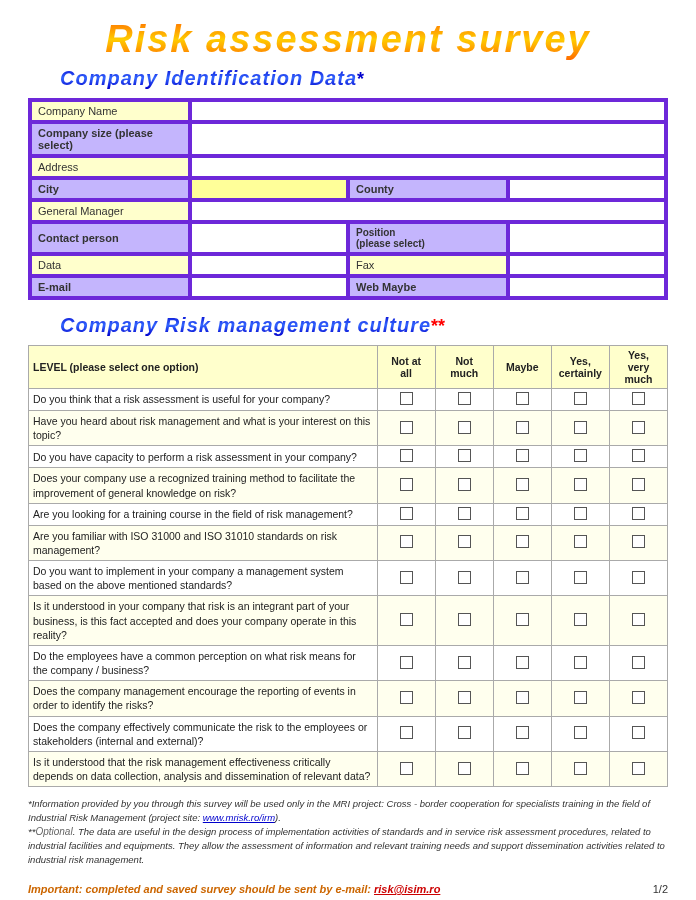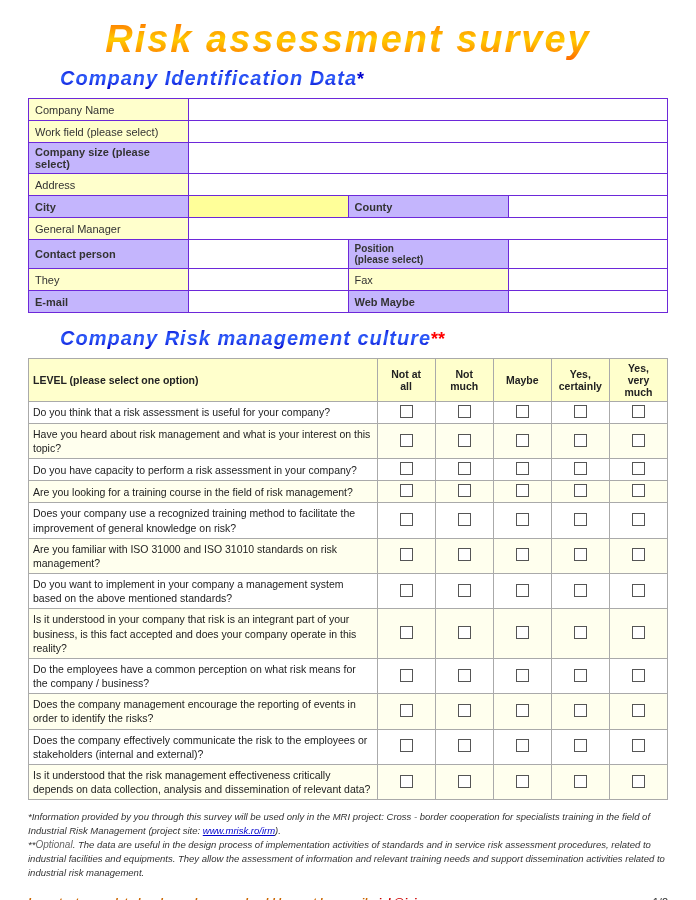--- a/index.html
+++ b/index.html
@@ -55,21 +55,21 @@
       -webkit-text-fill-color: #ff0000;
     }
     
     .company-table {
       width: 100%;
       border-collapse: collapse;
       margin-bottom: 14px;
       font-size: 11px;
     }
     .company-table td {
-      border: 1px solid #6d28d9;
+      border: 4px solid #6d28d9;
       padding: 3px 6px;
       height: 22px;
     }
     .company-table .label-cell {
       background: #ffffcc;
       color: #333;
       width: 160px;
       font-weight: normal;
     }
     .company-table .value-cell {
@@ -180,24 +180,20 @@
   <span class="section-title">Company Identification Data</span><span class="asterisk">*</span>
 </div>
 
 <table class="company-table">
   <tbody>
     <tr>
       <td class="label-cell">Company Name</td>
       <td class="value-cell" colspan="3"></td>
     </tr>
     <tr>
-      <td class="label-cell">Work field (please select)</td>
-      <td class="value-cell" colspan="3"></td>
-    </tr>
-    <tr>
       <td class="label-cell highlight-label">Company size (please select)</td>
       <td class="value-cell" colspan="3"></td>
     </tr>
     <tr>
       <td class="label-cell">Address</td>
       <td class="value-cell" colspan="3"></td>
     </tr>
     <tr>
       <td class="label-cell highlight-label">City</td>
       <td class="value-cell" style="background:#ffff99;"></td>
@@ -208,21 +204,21 @@
       <td class="label-cell">General Manager</td>
       <td class="value-cell" colspan="3"></td>
     </tr>
     <tr>
       <td class="label-cell highlight-label">Contact person</td>
       <td class="value-cell"></td>
       <td class="label-cell highlight-label" style="font-size:10px;">Position<br>(please select)</td>
       <td class="value-cell"></td>
     </tr>
     <tr>
-      <td class="label-cell">They</td>
+      <td class="label-cell">Data</td>
       <td class="value-cell"></td>
       <td class="label-cell">Fax</td>
       <td class="value-cell"></td>
     </tr>
     <tr>
       <td class="label-cell highlight-label">E-mail</td>
       <td class="value-cell"></td>
       <td class="label-cell highlight-label">Web Maybe</td>
       <td class="value-cell"></td>
     </tr>
@@ -263,29 +259,29 @@
       </tr>
       <tr>
         <td class="question-cell">Do you have capacity to perform a risk assessment in your company?</td>
         <td class="checkbox-cell"><span class="checkbox-sq"></span></td>
         <td class="checkbox-cell"><span class="checkbox-sq"></span></td>
         <td class="checkbox-cell"><span class="checkbox-sq"></span></td>
         <td class="checkbox-cell"><span class="checkbox-sq"></span></td>
         <td class="checkbox-cell"><span class="checkbox-sq"></span></td>
       </tr>
       <tr>
+        <td class="question-cell">Does your company use a recognized training method to facilitate the improvement of general knowledge on risk?</td>
+        <td class="checkbox-cell"><span class="checkbox-sq"></span></td>
+        <td class="checkbox-cell"><span class="checkbox-sq"></span></td>
+        <td class="checkbox-cell"><span class="checkbox-sq"></span></td>
+        <td class="checkbox-cell"><span class="checkbox-sq"></span></td>
+        <td class="checkbox-cell"><span class="checkbox-sq"></span></td>
+      </tr>
+      <tr>
         <td class="question-cell">Are you looking for a training course in the field of risk management?</td>
-        <td class="checkbox-cell"><span class="checkbox-sq"></span></td>
-        <td class="checkbox-cell"><span class="checkbox-sq"></span></td>
-        <td class="checkbox-cell"><span class="checkbox-sq"></span></td>
-        <td class="checkbox-cell"><span class="checkbox-sq"></span></td>
-        <td class="checkbox-cell"><span class="checkbox-sq"></span></td>
-      </tr>
-      <tr>
-        <td class="question-cell">Does your company use a recognized training method to facilitate the improvement of general knowledge on risk?</td>
         <td class="checkbox-cell"><span class="checkbox-sq"></span></td>
         <td class="checkbox-cell"><span class="checkbox-sq"></span></td>
         <td class="checkbox-cell"><span class="checkbox-sq"></span></td>
         <td class="checkbox-cell"><span class="checkbox-sq"></span></td>
         <td class="checkbox-cell"><span class="checkbox-sq"></span></td>
       </tr>
       <tr>
         <td class="question-cell">Are you familiar with ISO 31000 and ISO 31010 standards on risk management?</td>
         <td class="checkbox-cell"><span class="checkbox-sq"></span></td>
         <td class="checkbox-cell"><span class="checkbox-sq"></span></td>

